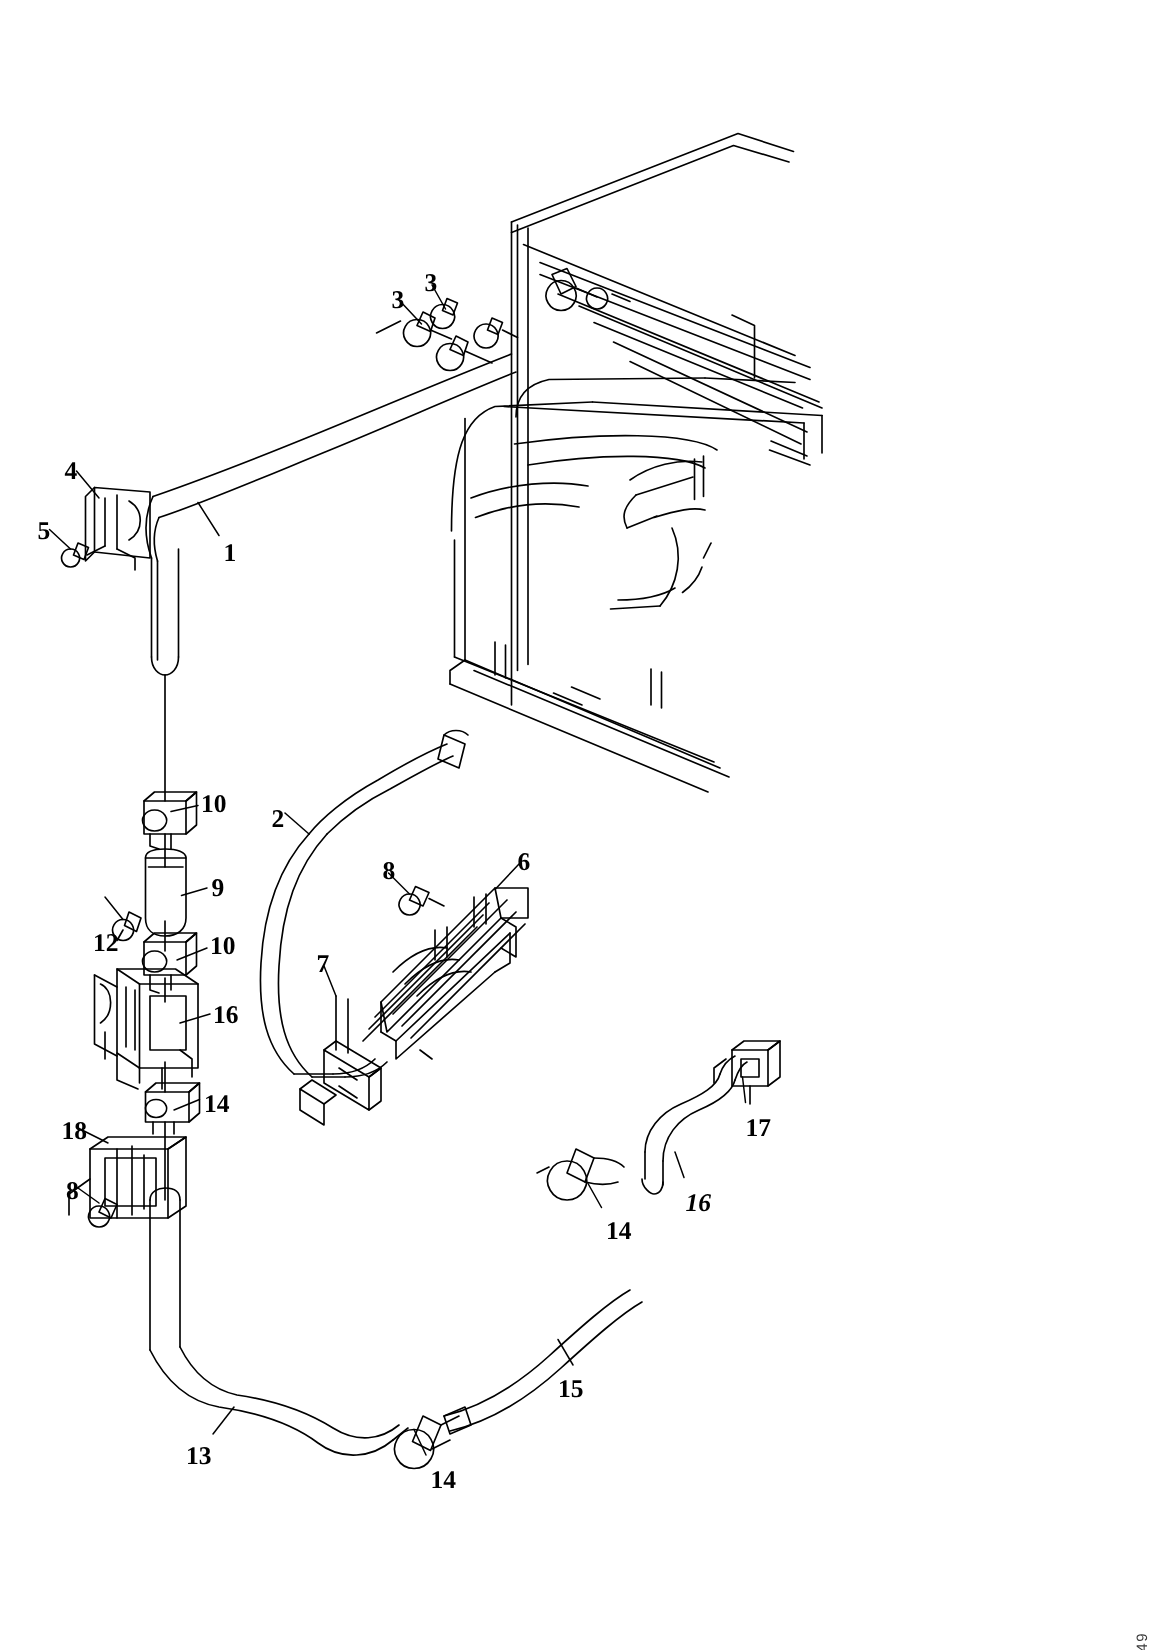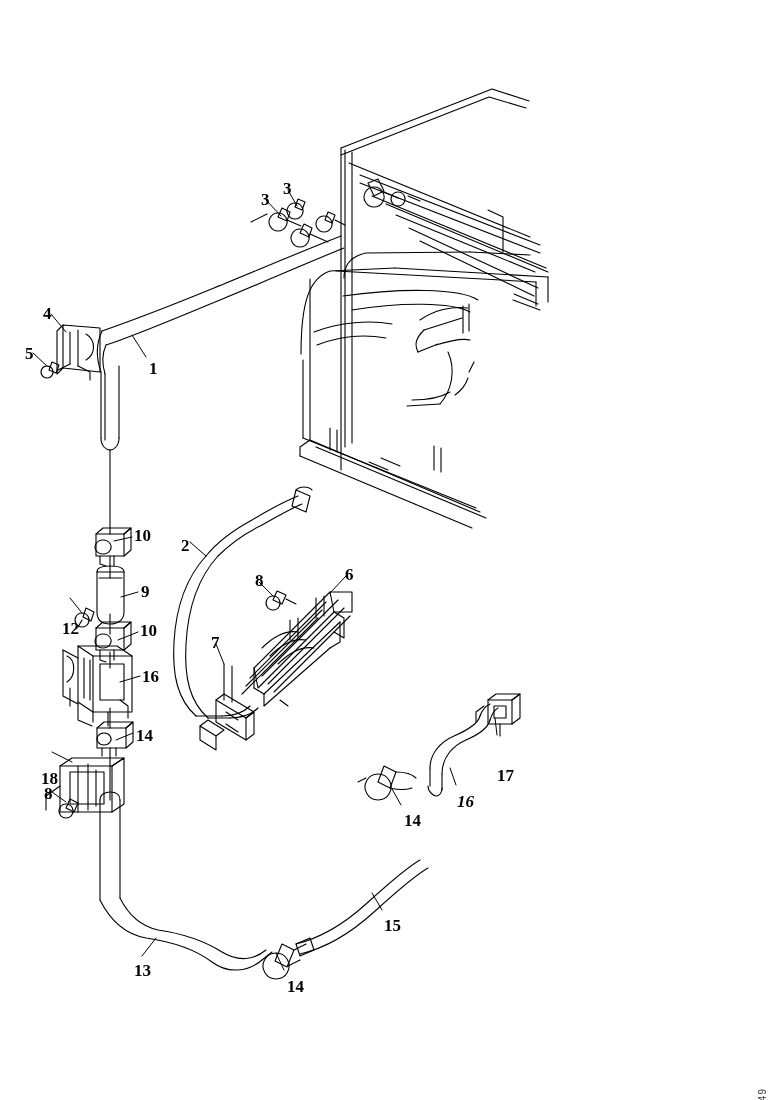--- a/index.html
+++ b/index.html
@@ -343,24 +343,24 @@
       <div class="cal" style="left: 25px; top: 345px;">5</div>
       <div class="cal" style="left: 345px; top: 566px;">6</div>
       <div class="cal" style="left: 211px; top: 634px;">7</div>
       <div class="cal" style="left: 255px; top: 572px;">8</div>
       <div class="cal" style="left: 44px; top: 785px;">8</div>
       <div class="cal" style="left: 141px; top: 583px;">9</div>
       <div class="cal" style="left: 134px; top: 527px;">10</div>
       <div class="cal" style="left: 140px; top: 622px;">10</div>
       <div class="cal" style="left: 142px; top: 668px;">16</div>
       <div class="cal" style="left: 62px; top: 620px;">12</div>
-      <div class="cal" style="left: 134px; top: 962px;">13</div>
+      <div class="cal" style="left: 124px; top: 962px;">13</div>
       <div class="cal" style="left: 136px; top: 727px;">14</div>
       <div class="cal" style="left: 404px; top: 812px;">14</div>
       <div class="cal" style="left: 287px; top: 978px;">14</div>
-      <div class="cal" style="left: 384px; top: 917px;">15</div>
+      <div class="cal" style="left: 372px; top: 917px;">15</div>
       <div class="cal" style="left: 457px; top: 793px; font-style: italic;">16</div>
-      <div class="cal" style="left: 497px; top: 743px; margin-top: 24px;">17</div>
-      <div class="cal" style="left: 41px; top: 770px;">18</div>
+      <div class="cal" style="left: 497px; top: 743px;">17</div>
+      <div class="cal" style="left: 41px; top: 745px;">18</div>
     </div>
 
   <div id="watermark">K3549</div>
 </div>
 
 </body></html>

